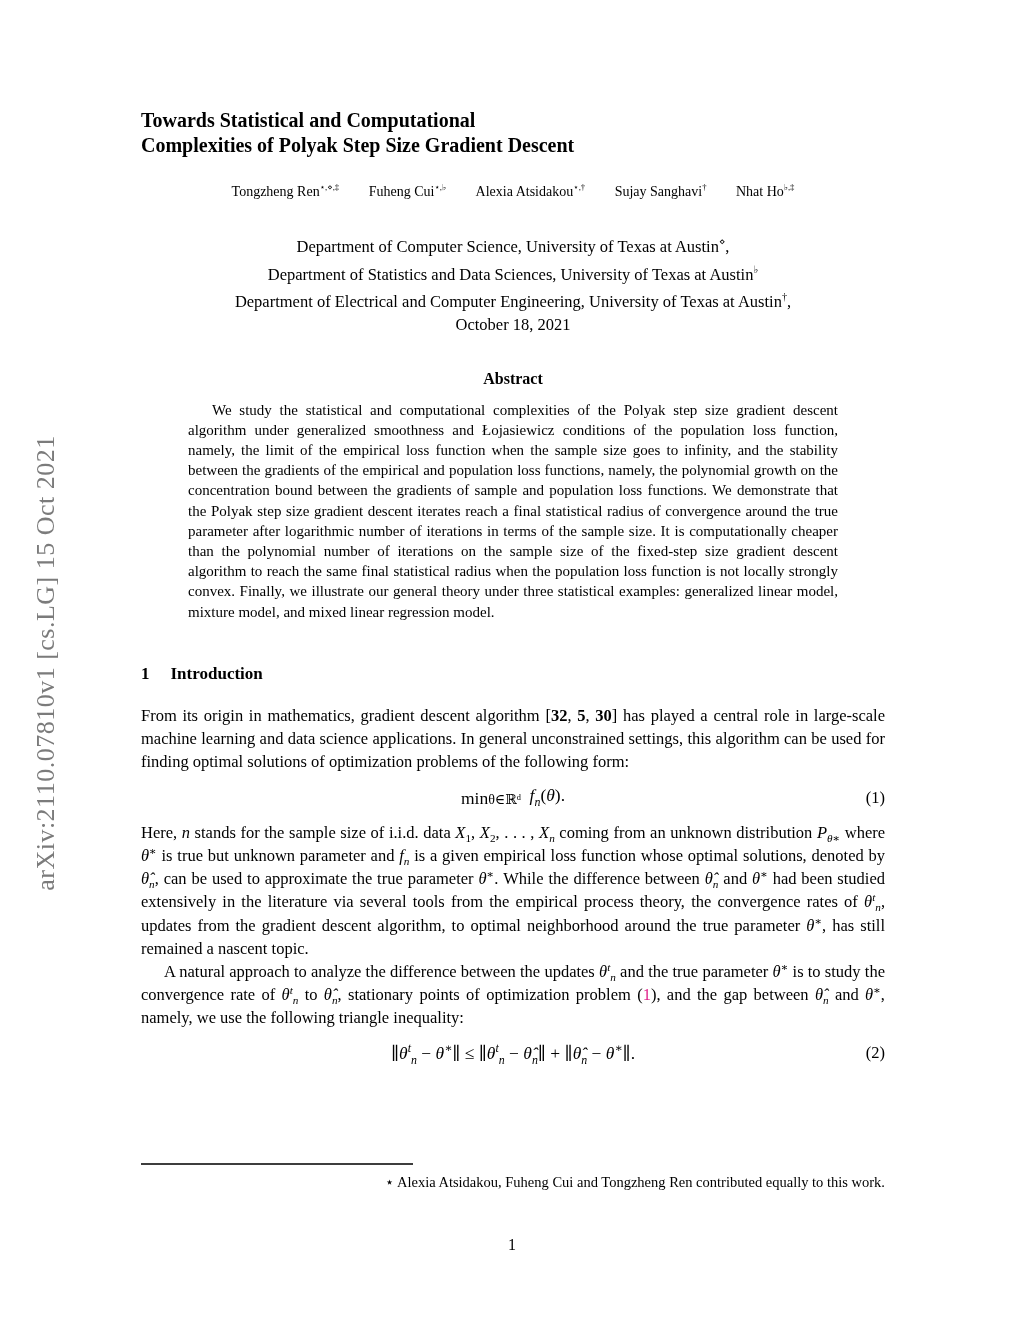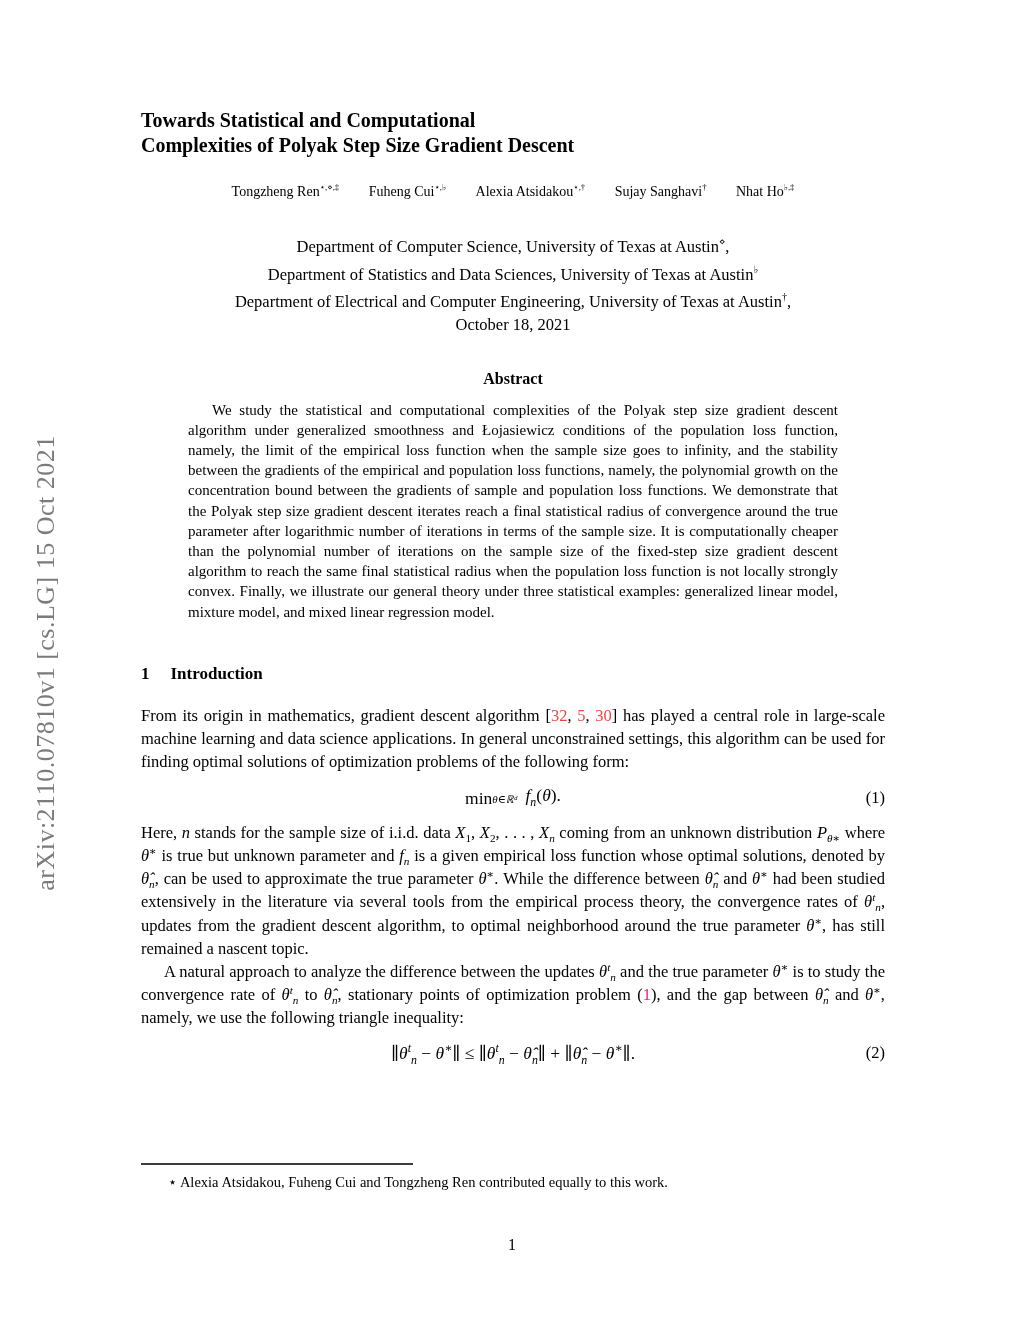--- a/index.html
+++ b/index.html
@@ -47,33 +47,33 @@
     text-indent: 24px;
   }
   .section-heading { margin: 42px 0 0 0; font-size: 17px; font-weight: bold; }
   .sec-num { margin-right: 21px; }
   .par { margin: 0; font-size: 16.5px; line-height: 23.2px; text-align: justify; }
   .par.first { margin-top: 20px; }
   .par.indent { text-indent: 23px; }
   .equation { position: relative; margin: 13px 0 12px 0; text-align: center; font-size: 17.5px; }
   .eq-number { position: absolute; right: 0; top: 50%; transform: translateY(-50%); font-size: 16.5px; }
   .limop { display: inline-flex; flex-direction: row; align-items: center; line-height: 1; vertical-align: middle; margin-right: 4px; }
-  .limop-sub { font-size: 11px; font-style: italic; margin-top: 3px; }
+  .limop-sub { font-size: 14px; margin-top: 3px; }
   .eq-body { display: inline-block; vertical-align: middle; transform: translateY(-3px); }
   .footer { position: absolute; left: 141px; top: 1163px; width: 744px; }
   .footnote-rule { width: 272px; border-top: 2px solid #3d3d3d; margin: 0 0 7px 0; }
-  .footnote { margin: 0; padding-left: 27px; font-size: 14.5px; line-height: 20px; }
+  .footnote { margin: 0; padding-left: 27px; font-size: 14.5px; line-height: 20px; text-align: right; }
   .page-num { position: absolute; top: 1236px; left: 0; width: 1024px; text-align: center; font-size: 16px; }
   
   .r-i { font-style: italic; }
   .r-sup, .r-sub, .r-sup-i, .r-sub-i { font-size: 68%; line-height: 0; }
   .r-sup, .r-sup-i { vertical-align: super; }
   .r-sub, .r-sub-i { vertical-align: sub; }
   .r-sup-i, .r-sub-i { font-style: italic; }
-  .r-cite, .r-link { color: #ef4444; }
+  .r-cite, .r-link { color: #000000; font-weight: bold; }
   .r-eqref { color: #e0218a; }
 </style>
 </head>
 <body>
 
 <div class="page">
 
   <div class="arxiv-stamp">arXiv:2110.07810v1  [cs.LG]  15 Oct 2021</div>
 
   <div class="content">

